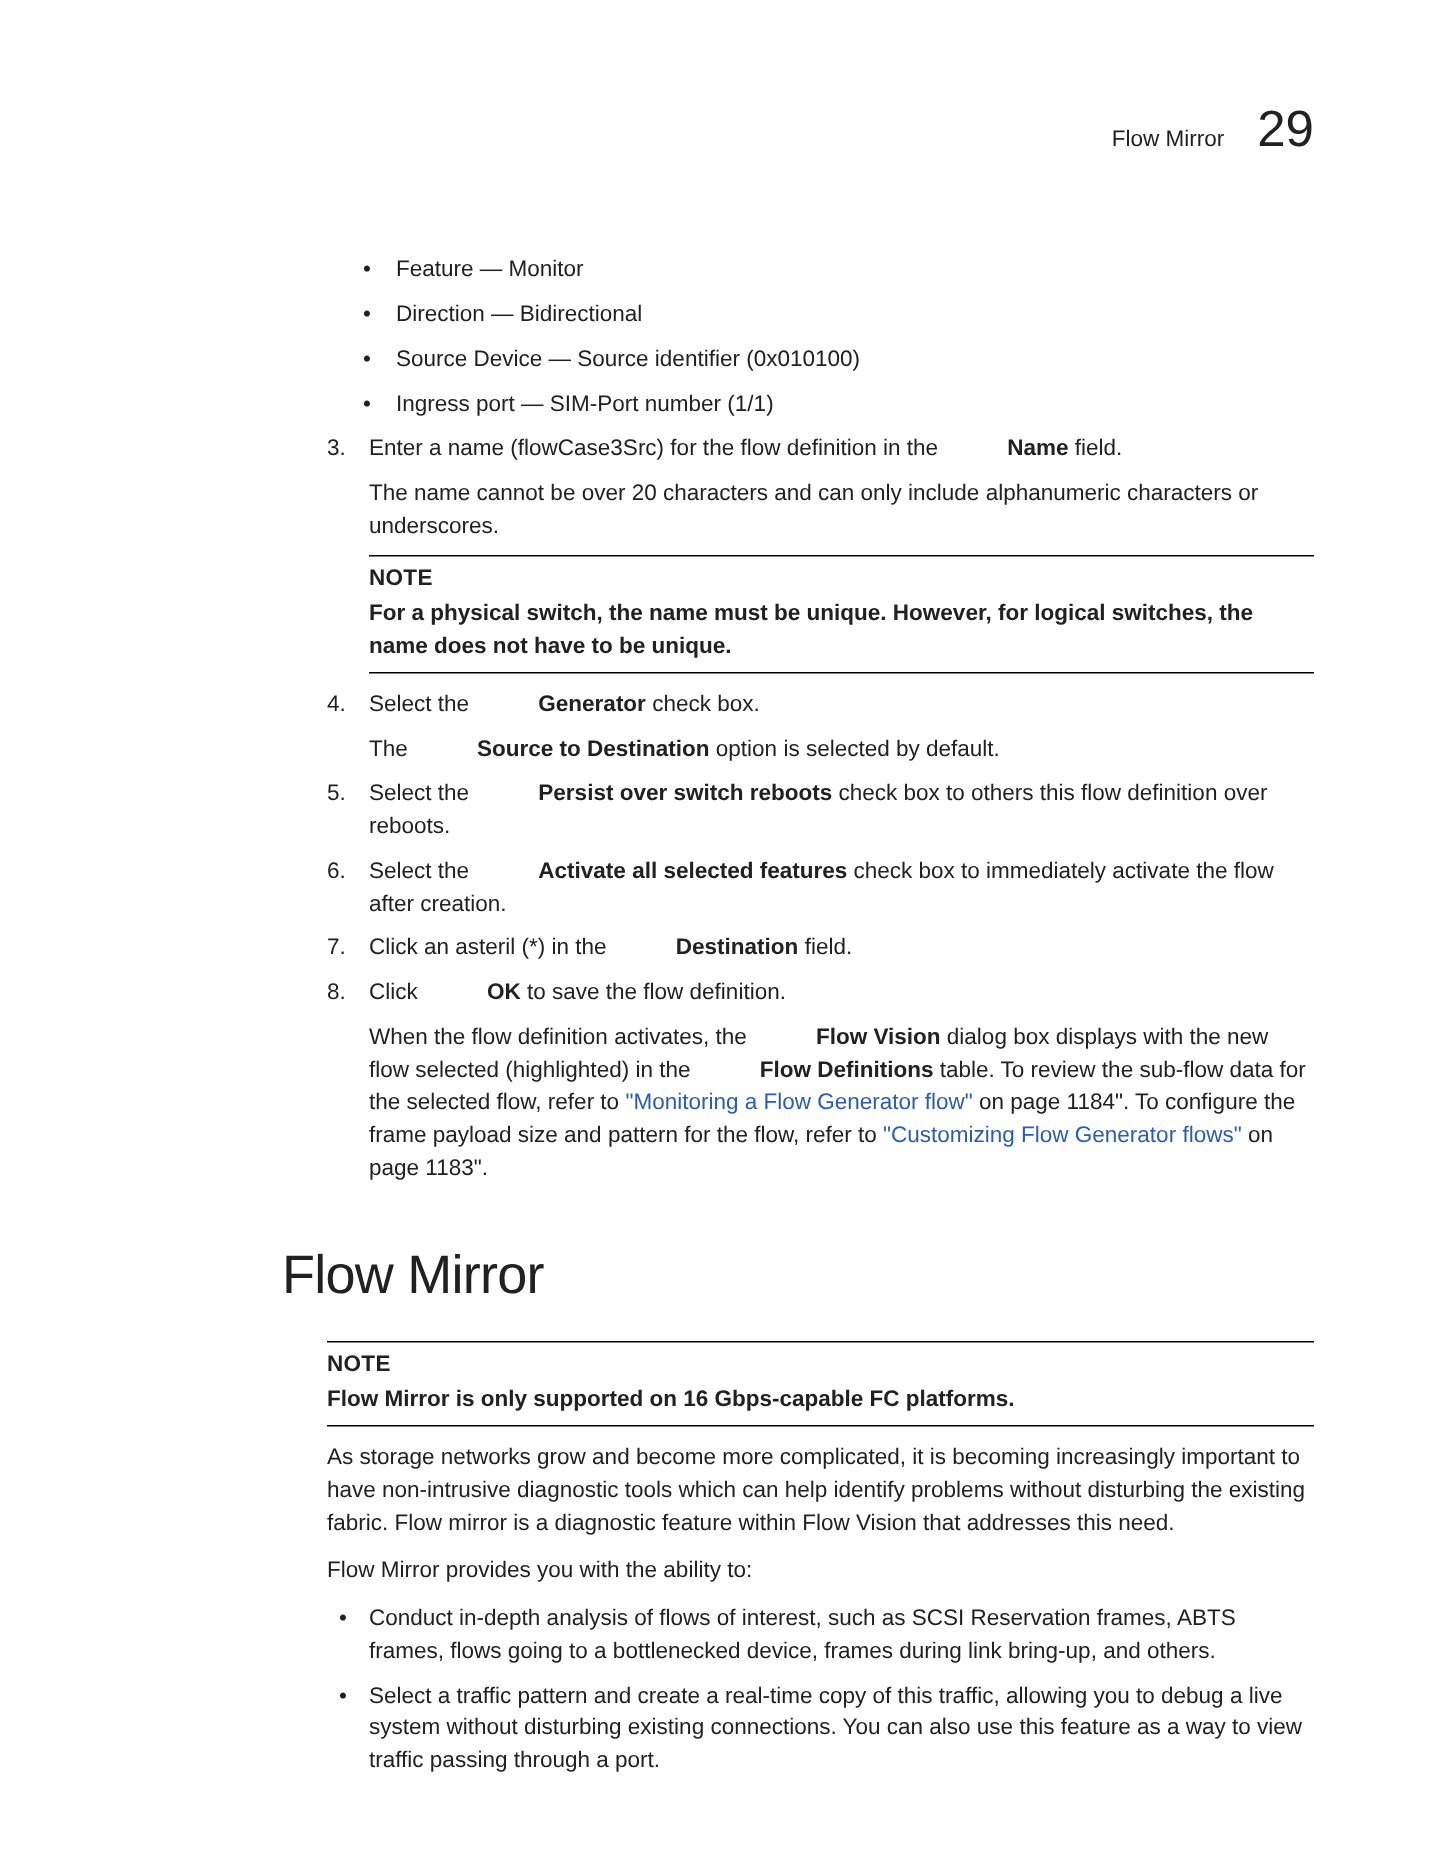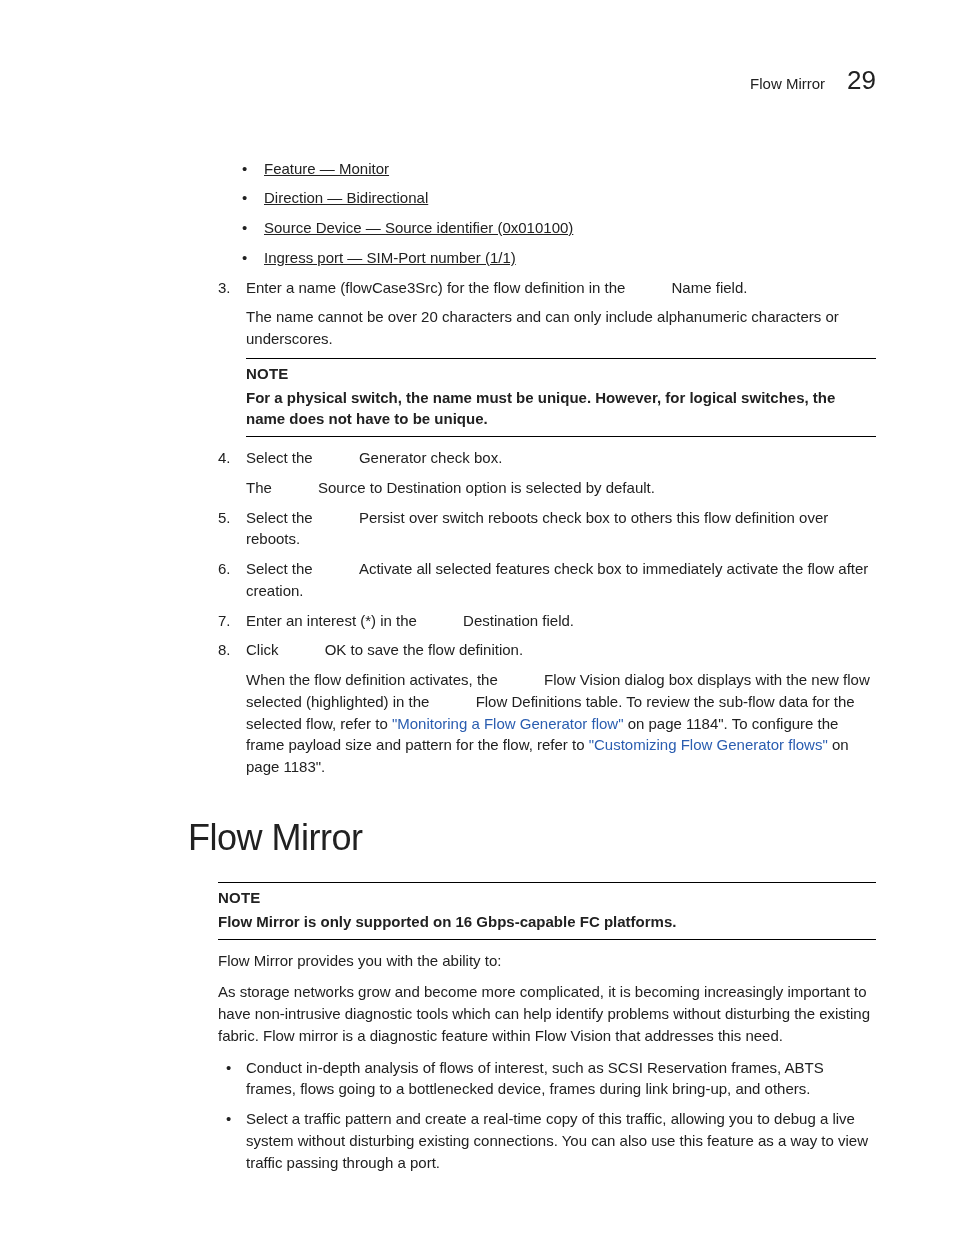--- a/index.html
+++ b/index.html
@@ -15,40 +15,40 @@
   .header {
     display: flex;
     justify-content: flex-end;
     align-items: baseline;
     gap: 22px;
     margin-bottom: 58px;
   }
   .header .title { font-size: 15px; }
   .header .chap {
     font-family: Arial, Helvetica, sans-serif;
-    font-size: 26px;
+    font-size: 34px;
     font-weight: 400;
   }
   .content { margin-left: 140px; }
   ul.bullets { list-style: none; padding: 0; margin: 0 0 8px 0; }
-  ul.bullets li { position: relative; padding-left: 46px; margin-bottom: 8px; text-decoration: underline; }
+  ul.bullets li { position: relative; padding-left: 46px; margin-bottom: 8px; }
   ul.bullets li::before { content: "•"; position: absolute; left: 24px; font-size: 15px; }
   ol.steps { list-style: none; padding: 0; margin: 0; }
   ol.steps > li { position: relative; padding-left: 28px; margin-bottom: 8px; }
   ol.steps > li .num { position: absolute; left: 0; }
   ol.steps > li .body > p { margin: 0 0 8px 0; }
   .note {
     border-top: 1.5px solid #000;
     border-bottom: 1.5px solid #000;
     padding: 4px 0 6px 0;
     margin: 8px 0 10px 0;
   }
   .note .label { font-weight: bold; letter-spacing: .2px; }
   .note p { margin: 2px 0 0 0; font-weight: bold; }
-  .bold { font-weight: normal; padding-left: 42px; }
+  .bold { font-weight: bold; padding-left: 42px; }
   .link { color: #2a5db0; }
   h1.section {
     font-family: "Arial Narrow", Arial, sans-serif;
     font-stretch: condensed;
     font-weight: 400;
     font-size: 36px;
     margin: 34px 0 18px -30px;
     letter-spacing: -.5px;
   }
   p { margin: 0 0 10px 0; }
@@ -116,21 +116,21 @@
         <p>
           <span>Select the </span><span class="bold">Activate all selected features</span><span> check box to immediately activate the flow after creation.</span>
         </p>
       </div>
     </li>
 
     <li>
       <span class="num">7.</span>
       <div class="body">
         <p>
-          <span>Enter an interest (*) in the </span><span class="bold">Destination</span><span> field.</span>
+          <span>Click an asteril (*) in the </span><span class="bold">Destination</span><span> field.</span>
         </p>
       </div>
     </li>
 
     <li>
       <span class="num">8.</span>
       <div class="body">
         <p>
           <span>Click </span><span class="bold">OK</span><span> to save the flow definition.</span>
         </p>
@@ -142,21 +142,21 @@
 
   </ol>
 
   <h1 class="section">Flow Mirror</h1>
 
   <div class="note">
     <div class="label">NOTE</div>
     <p>Flow Mirror is only supported on 16 Gbps-capable FC platforms.</p>
   </div>
 
+  <p>As storage networks grow and become more complicated, it is becoming increasingly important to have non-intrusive diagnostic tools which can help identify problems without disturbing the existing fabric. Flow mirror is a diagnostic feature within Flow Vision that addresses this need.</p>
   <p>Flow Mirror provides you with the ability to:</p>
-  <p>As storage networks grow and become more complicated, it is becoming increasingly important to have non-intrusive diagnostic tools which can help identify problems without disturbing the existing fabric. Flow mirror is a diagnostic feature within Flow Vision that addresses this need.</p>
 
   <ul class="mirror">
     <li>Conduct in-depth analysis of flows of interest, such as SCSI Reservation frames, ABTS frames, flows going to a bottlenecked device, frames during link bring-up, and others.</li>
     <li>Select a traffic pattern and create a real-time copy of this traffic, allowing you to debug a live system without disturbing existing connections. You can also use this feature as a way to view traffic passing through a port.</li>
   </ul>
 
 </div>
 
 </body></html>

